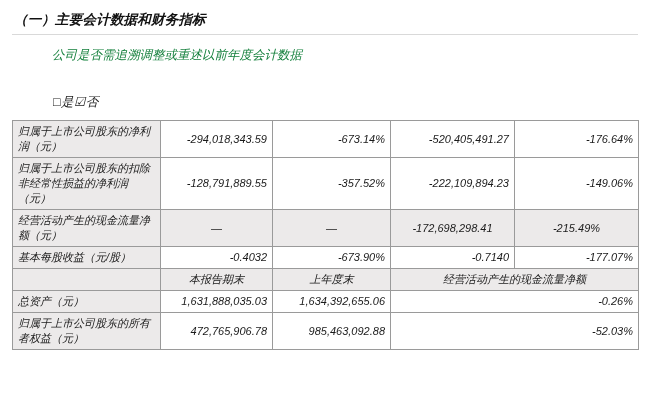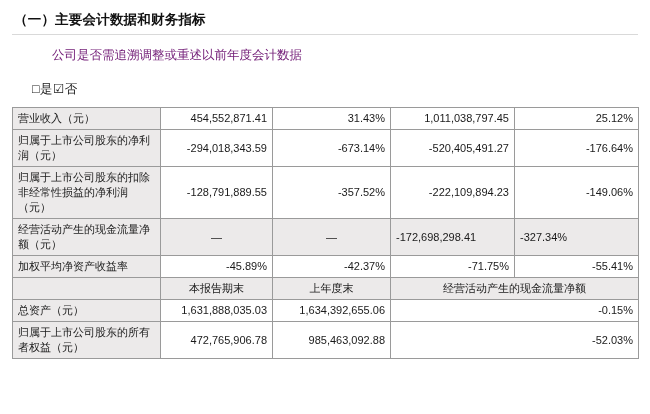--- a/index.html
+++ b/index.html
@@ -13,45 +13,46 @@
     font-family: "Liberation Sans", sans-serif;
     color: #1a1a1a;
     overflow: hidden;
   }
   .page {
     position: relative;
     width: 650px;
     height: 414px;
     box-sizing: border-box;
     padding: 10px 12px 0 12px;
+    font-style: italic;
   }
   .section-title {
     font-size: 13.5px;
     font-weight: bold;
     color: #111;
     letter-spacing: 0.2px;
     margin: 0 0 4px 2px;
     line-height: 20px;
   }
   .rule {
     border: 0;
     border-top: 1px solid #d9d9d9;
     margin: 2px 0 10px 0;
   }
   .para {
     font-size: 12.5px;
-    color: #701a75;
+    color: #15803d;
     line-height: 20px;
-    margin: 0 0 14px 40px;
+    margin: 0 0 27px 40px;
   }
   .checks {
     font-size: 12.5px;
     color: #1a1a1a;
     line-height: 20px;
-    margin: 0 0 8px 20px;
+    margin: 0 0 8px 41px;
     letter-spacing: 0.5px;
   }
   table.fin {
     border-collapse: collapse;
     table-layout: fixed;
     width: 626px;
     font-size: 11px;
     color: #1a1a1a;
   }
   table.fin td {
@@ -69,21 +70,21 @@
   }
   .rowlabel {
     background: #eceaea;
     text-align: left;
   }
   .num {
     text-align: right;
     background: #ffffff;
   }
   .num-shade {
-    text-align: left;
+    text-align: center;
     background: #eceaea;
   }
   .ctr {
     text-align: center;
   }
   .subhdr {
     background: #eceaea;
     text-align: center;
     margin-top: 29px;
   }
@@ -112,27 +113,20 @@
   <table class="fin">
     <colgroup>
       <col class="c0">
         <col class="c1">
         <col class="c2">
         <col class="c3">
         <col class="c4">
     </colgroup>
     <tbody>
 
-      <tr>
-        <td class="rowlabel">营业收入（元）</td>
-        <td class="num">454,552,871.41</td>
-        <td class="num">31.43%</td>
-        <td class="num">1,011,038,797.45</td>
-        <td class="num">25.12%</td>
-      </tr>
 
       <tr>
         <td class="rowlabel">归属于上市公司股东的净利润（元）</td>
         <td class="num">-294,018,343.59</td>
         <td class="num">-673.14%</td>
         <td class="num">-520,405,491.27</td>
         <td class="num">-176.64%</td>
       </tr>
 
       <tr>
@@ -141,45 +135,45 @@
         <td class="num">-357.52%</td>
         <td class="num">-222,109,894.23</td>
         <td class="num">-149.06%</td>
       </tr>
 
       <tr>
         <td class="rowlabel">经营活动产生的现金流量净额（元）</td>
         <td class="num-shade ctr">—</td>
         <td class="num-shade ctr">—</td>
         <td class="num-shade">-172,698,298.41</td>
-        <td class="num-shade">-327.34%</td>
+        <td class="num-shade">-215.49%</td>
+      </tr>
+
+      <tr>
+        <td class="rowlabel">基本每股收益（元/股）</td>
+        <td class="num">-0.4032</td>
+        <td class="num">-673.90%</td>
+        <td class="num">-0.7140</td>
+        <td class="num">-177.07%</td>
       </tr>
 
 
-
-      <tr>
-        <td class="rowlabel">加权平均净资产收益率</td>
-        <td class="num">-45.89%</td>
-        <td class="num">-42.37%</td>
-        <td class="num">-71.75%</td>
-        <td class="num">-55.41%</td>
-      </tr>
 
       <tr>
         <td class="blank"></td>
         <td class="subhdr">本报告期末</td>
         <td class="subhdr">上年度末</td>
         <td class="subhdr" colspan="2">经营活动产生的现金流量净额</td>
       </tr>
 
       <tr>
         <td class="rowlabel">总资产（元）</td>
         <td class="num">1,631,888,035.03</td>
         <td class="num">1,634,392,655.06</td>
-        <td class="num" colspan="2">-0.15%</td>
+        <td class="num" colspan="2">-0.26%</td>
       </tr>
 
       <tr>
         <td class="rowlabel">归属于上市公司股东的所有者权益（元）</td>
         <td class="num">472,765,906.78</td>
         <td class="num">985,463,092.88</td>
         <td class="num" colspan="2">-52.03%</td>
       </tr>
     </tbody>
   </table>

